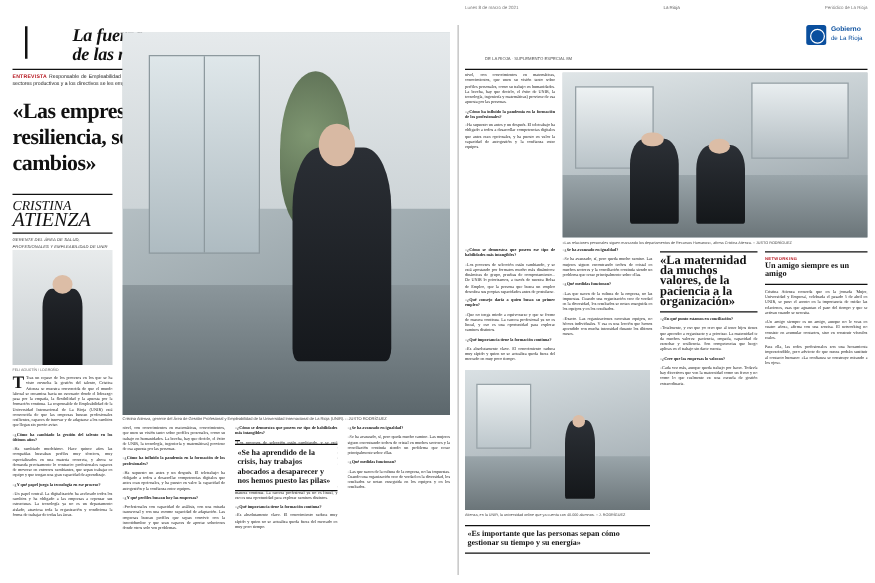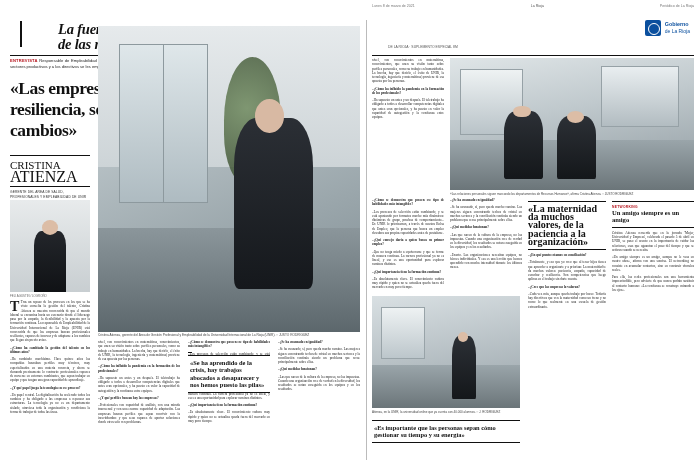--- a/index.html
+++ b/index.html
@@ -131,21 +131,21 @@
     position:absolute; left:60%; top:24%; width:11%; height:11%;
     border-radius:50%; background:#d8b9a3;
   }
   .photo-main-caption{
     position:absolute; left:98px; top:333px; width:262px;
     font-family:"Liberation Sans", sans-serif; font-size:3.2px; color:#444;
   }
 
   
   .name-box{
-    position:absolute; left:10px; top:155px; width:80px;
+    position:absolute; left:10px; top:155px; width:80px;font-style:italic;
   }
   .name-box .rule-top{ border-top:1px solid #111; margin-bottom:4px;}
   .name-first{
     font-family:"Liberation Serif", serif; font-size:11px; line-height:11px; color:#111;
   }
   .name-last{
     font-family:"Liberation Serif", serif; font-size:16px; line-height:11px;
     color:#111; margin-bottom:4px;
   }
   .name-rule{ border-top:1px solid #111; margin:4px 0 3px 0;}

